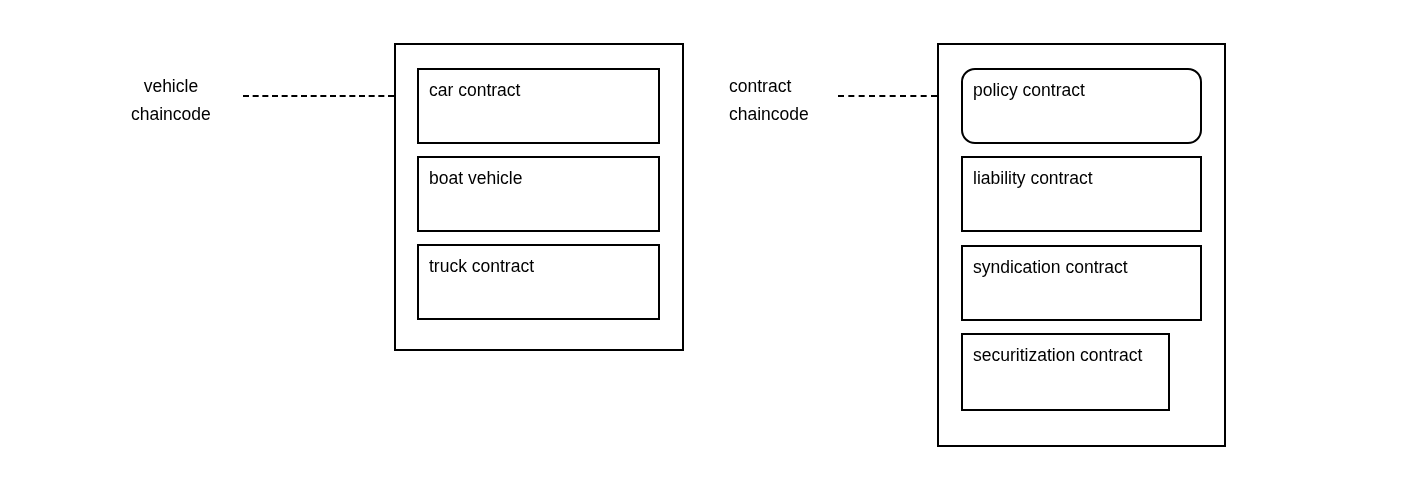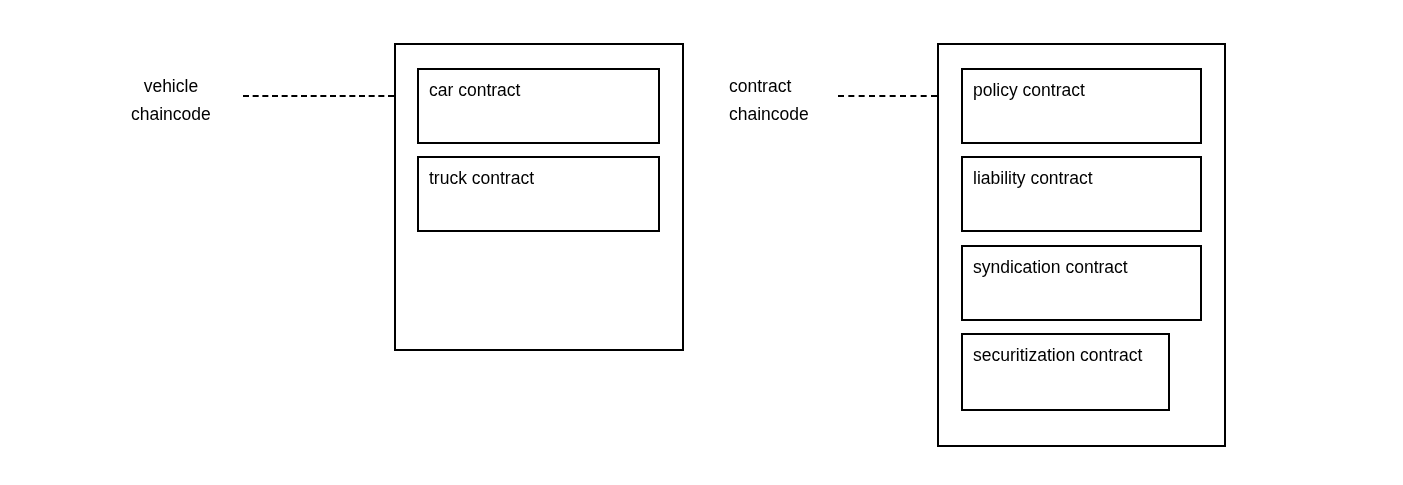--- a/index.html
+++ b/index.html
@@ -64,29 +64,32 @@
     <div class="chaincode-label" style="left: 131px; top: 72px; text-align: center;">
       <span class="label-line">vehicle</span>
       <span class="label-line">chaincode</span>
     </div>
     <div class="connector" style="left: 243px; top: 95px; width: 151px;"></div>
     <div class="chaincode-container" style="left: 394px; top: 43px; width: 290px; height: 308px;"></div>
     <div class="contract-box" style="left: 417px; top: 68px; width: 243px; height: 76px;">
       <span class="contract-label">car contract</span>
     </div>
     <div class="contract-box" style="left: 417px; top: 156px; width: 243px; height: 76px;">
+      <span class="contract-label">boat vehicle</span>
+    </div>
+    <div class="contract-box" style="left: 417px; top: 244px; width: 243px; height: 76px;">
       <span class="contract-label">truck contract</span>
     </div>
     <div class="chaincode-label" style="left: 729px; top: 72px;">
       <span class="label-line">contract</span>
       <span class="label-line">chaincode</span>
     </div>
     <div class="connector" style="left: 838px; top: 95px; width: 99px;"></div>
     <div class="chaincode-container" style="left: 937px; top: 43px; width: 289px; height: 404px;"></div>
-    <div class="contract-box" style="left: 961px; top: 68px; width: 241px; height: 76px;">
+    <div class="contract-box" style="left: 961px; top: 68px; width: 241px; height: 76px; border-radius: 14px;">
       <span class="contract-label">policy contract</span>
     </div>
     <div class="contract-box" style="left: 961px; top: 156px; width: 241px; height: 76px;">
       <span class="contract-label">liability contract</span>
     </div>
     <div class="contract-box" style="left: 961px; top: 245px; width: 241px; height: 76px;">
       <span class="contract-label">syndication contract</span>
     </div>
     <div class="contract-box" style="left: 961px; top: 333px; width: 209px; height: 78px;">
       <span class="contract-label">securitization contract</span>

